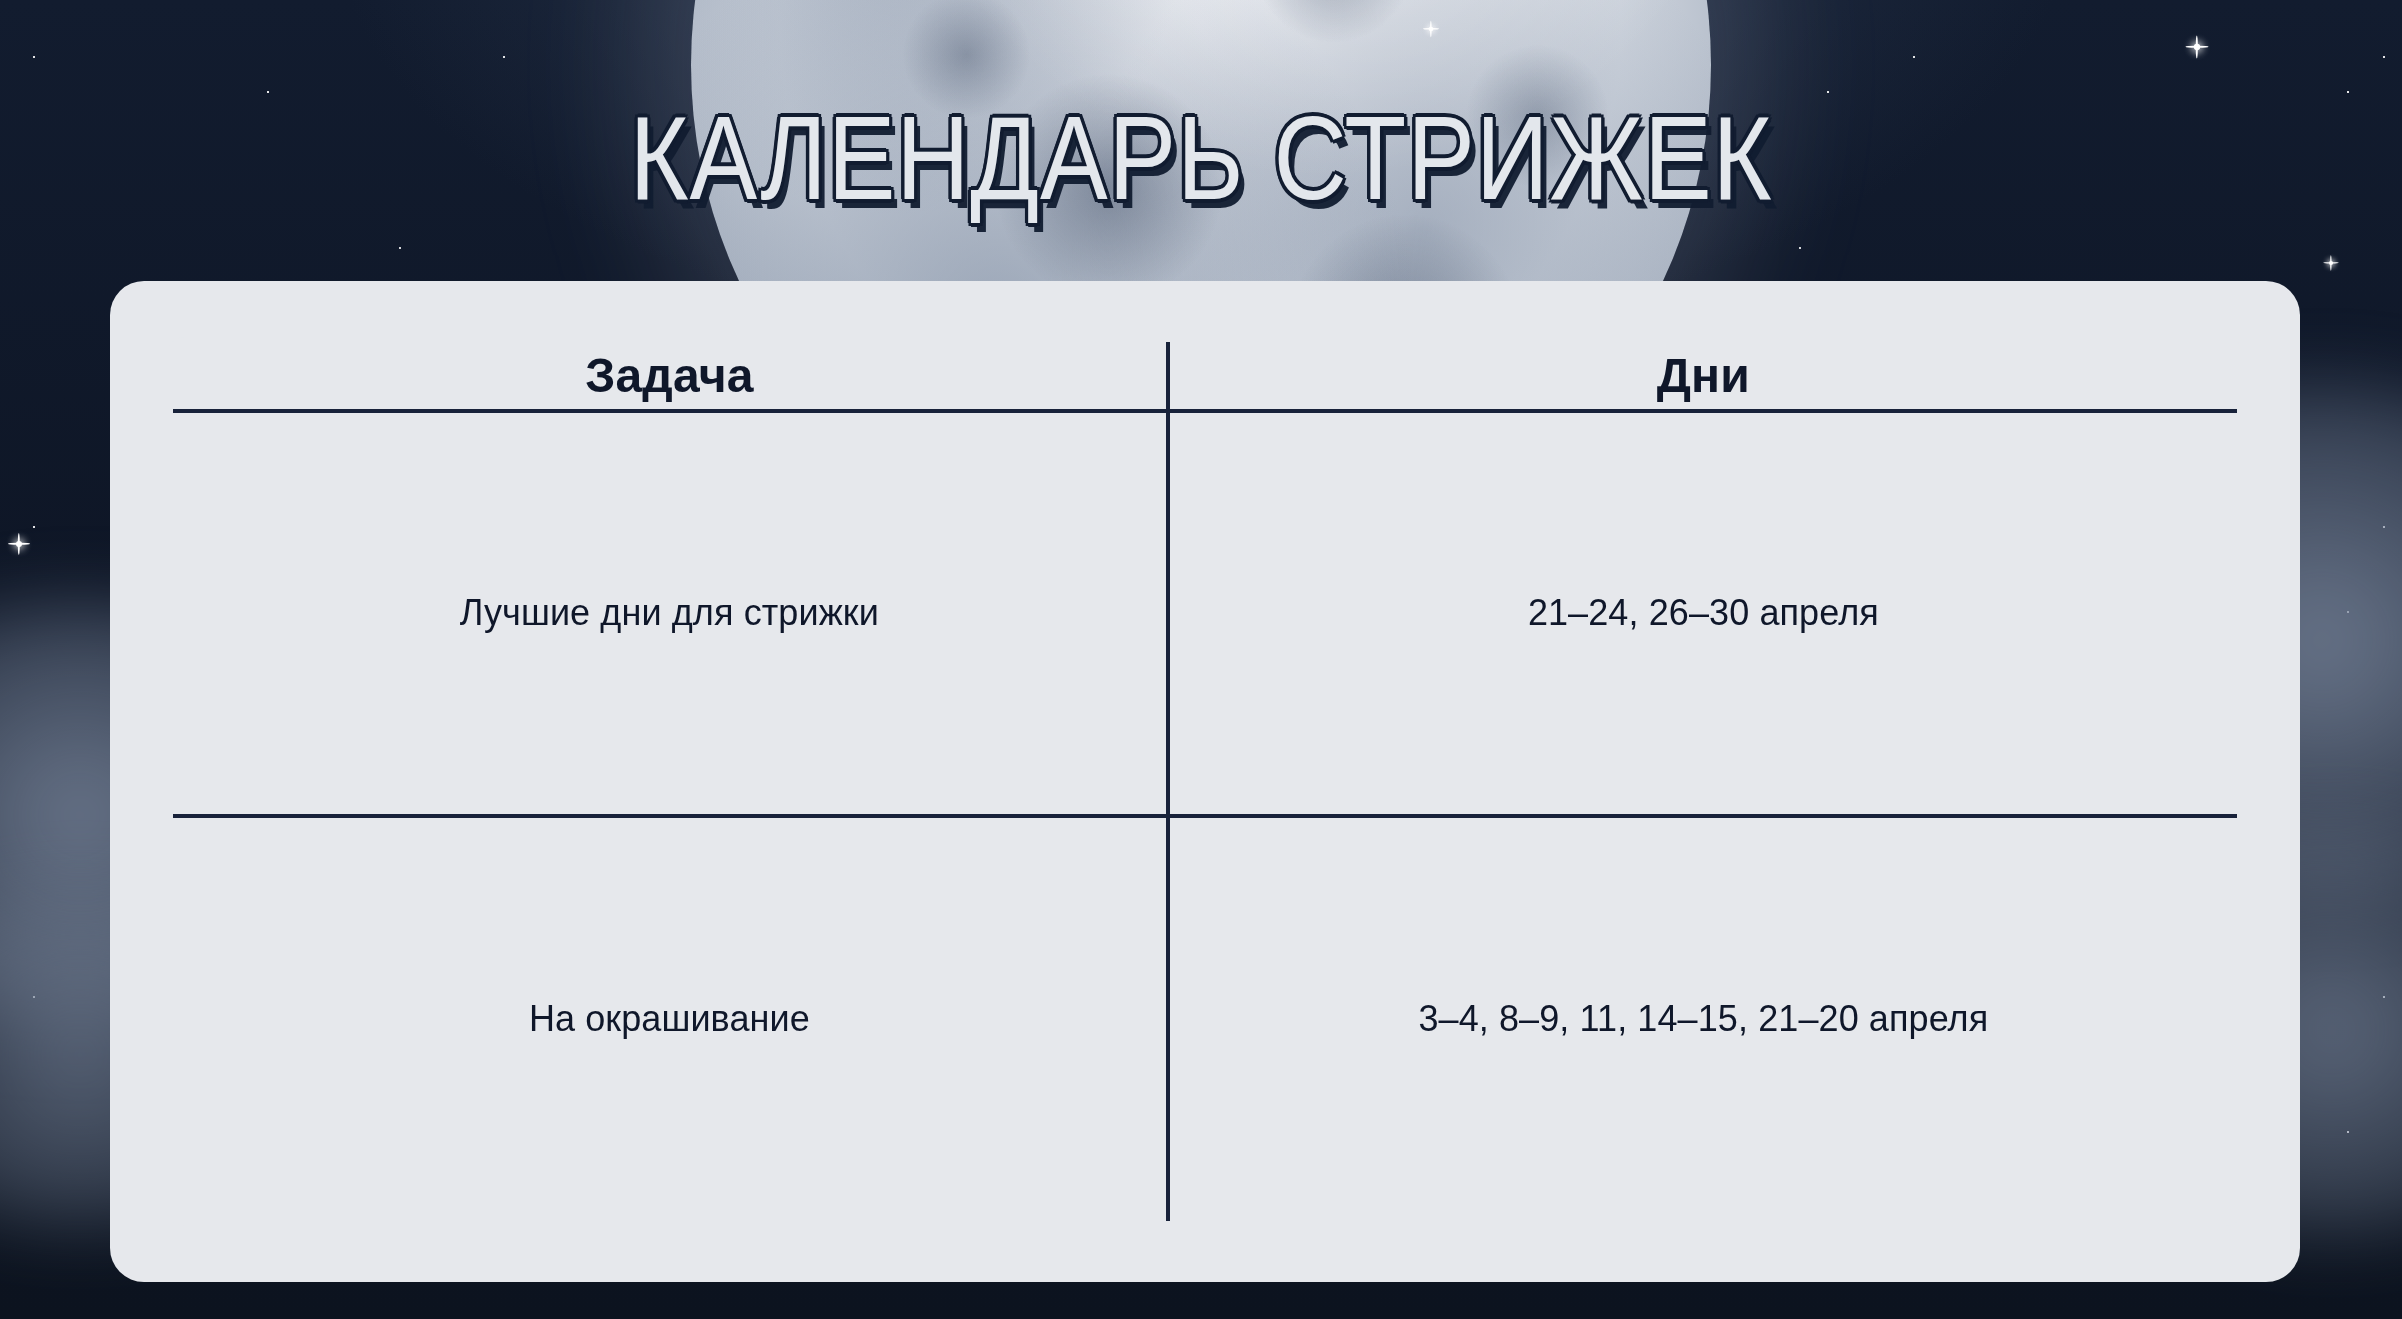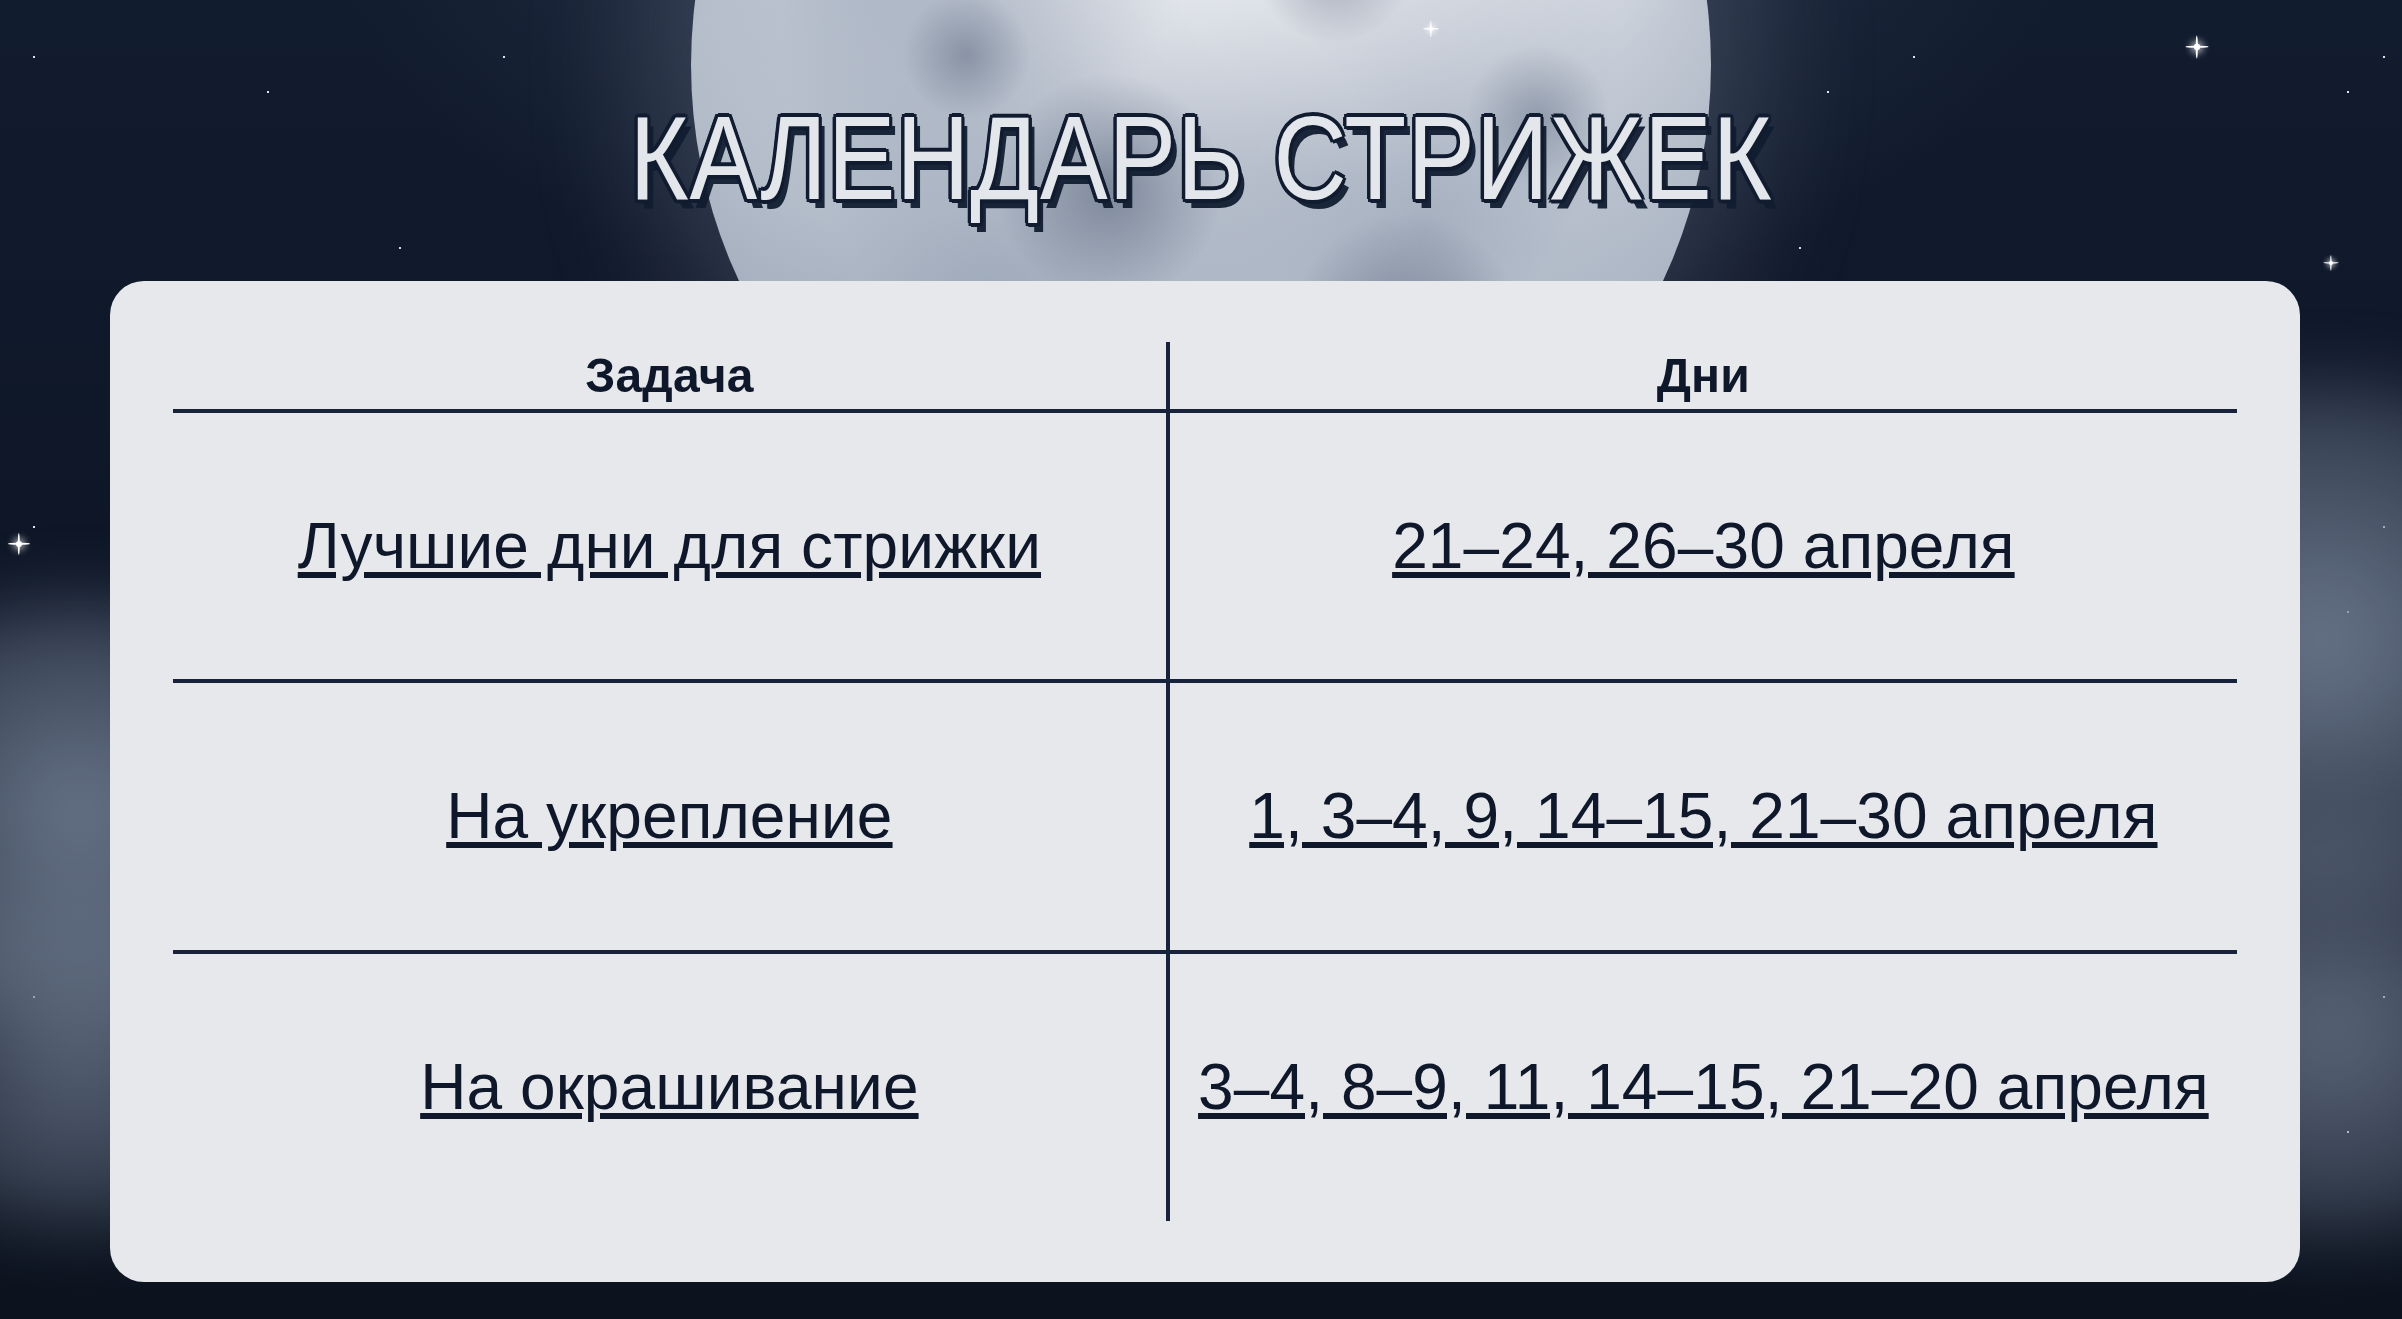--- a/index.html
+++ b/index.html
@@ -194,23 +194,22 @@
     color: #0f172a;
     padding: 6px 14px;
     font-weight: 400;
   }
   .tbl th {
     font-size: 48px;
     font-weight: 700;
     letter-spacing: .2px;
   }
   .tbl td {
-    font-size: 64px;
+    font-size: 36px;
     letter-spacing: .1px;
-    text-decoration: underline;
   }
   .col-task { width: 48.2%; }
   .col-days { width: 51.8%; }
 
   tr:first-child th:first-child { border-top-left-radius: 12px; border-left: 0; border-top: 0; }
   tr:first-child th:last-child  { border-top-right-radius: 12px; border-right: 0; border-top: 0; }
   tr:last-child td:first-child  { border-bottom-left-radius: 12px; border-left: 0; border-bottom: 0; }
   tr:last-child td:last-child   { border-bottom-right-radius: 12px; border-right: 0; border-bottom: 0; }
   tbody tr td:first-child { border-left: 0; }
   tbody tr td:last-child  { border-right: 0; }
@@ -271,24 +270,20 @@
           <th>Задача</th>
           <th>Дни</th>
         </tr>
       </thead>
       <tbody>
         <tr>
           <td>Лучшие дни для стрижки</td>
           <td>21–24, 26–30 апреля</td>
         </tr>
         <tr>
-          <td>На укрепление</td>
-          <td>1, 3–4, 9, 14–15, 21–30 апреля</td>
-        </tr>
-        <tr>
           <td>На окрашивание</td>
           <td>3–4, 8–9, 11, 14–15, 21–20 апреля</td>
         </tr>
       </tbody>
     </table>
   </div>
 
 </div>
 
 </body></html>

